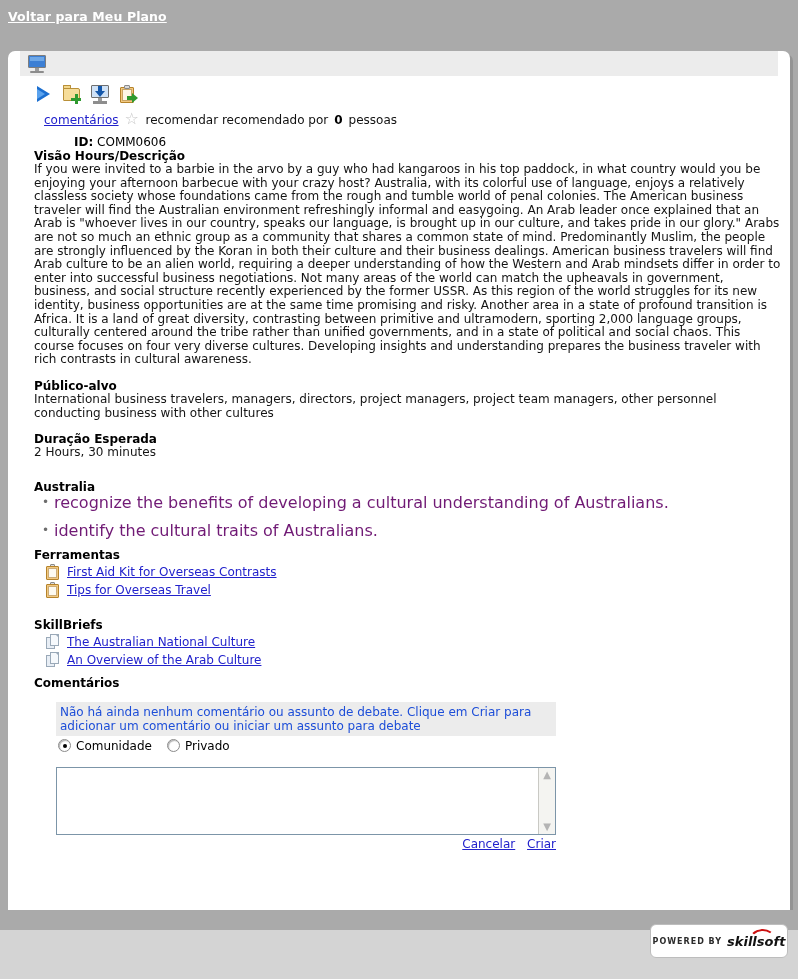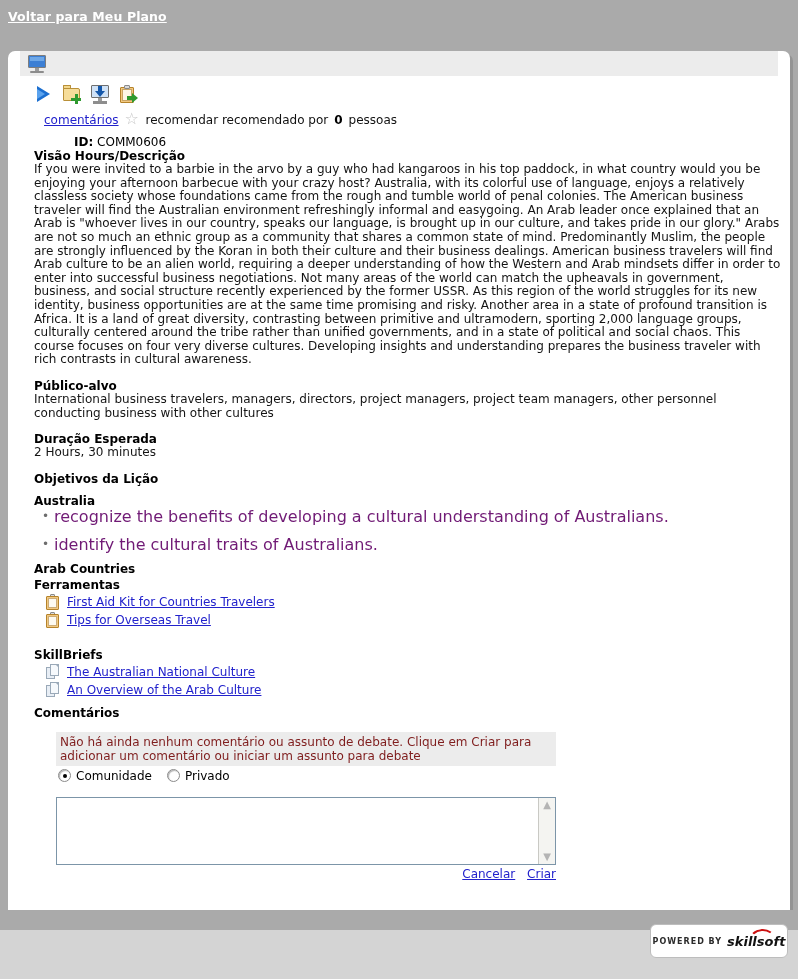--- a/index.html
+++ b/index.html
@@ -224,21 +224,21 @@
   }
   .link-row a {
     color: #2222cc; text-decoration: underline; font-size: 12px; cursor: pointer;
   }
 
   
   .comments-head { font-weight: bold; font-size: 12px; margin: 8px 0 0 0; }
   .cbox { margin: 12px 0 0 22px; width: 500px; }
   .cnotice {
     background: #ececec; padding: 3px 4px 3px 4px;
-    font-size: 12px; line-height: 14px; color: #7f1d1d;
+    font-size: 12px; line-height: 14px; color: #1d4ed8;
   }
   .radios { display: flex; align-items: center; gap: 15px; margin: 3px 0 0 2px; }
   .radio-item { display: flex; align-items: center; gap: 5px; font-size: 12px; cursor: pointer; }
   .radio {
     width: 13px; height: 13px; border-radius: 50%;
     background: #fff;
     border: 1px solid #8b8b8b;
     box-shadow: inset 1px 1px 1px rgba(0,0,0,0.30);
     position: relative; flex: 0 0 auto;
   }
@@ -359,43 +359,41 @@
 
       <div class="gap"></div>
       <div class="sec-head">Público-alvo</div>
       <p class="para">International business travelers, managers, directors, project managers, project team managers, other personnel conducting business with other cultures</p>
 
       <div class="gap"></div>
       <div class="sec-head">Duração Esperada</div>
       <p class="para">2 Hours, 30 minutes</p>
 
       <div class="gap"></div>
-      <div class="sec-head">Objetivos da Lição</div>
 
       <div style="height:8px"></div>
       <div>
         <div class="sub-head">Australia</div>
         <ul class="obj">
           <li>recognize the benefits of developing a cultural understanding of Australians.</li>
           <li>identify the cultural traits of Australians.</li>
         </ul>
       </div>
 
       <div>
-        <div class="sub-head">Arab Countries</div>
       </div>
 
       <div class="sec-head">Ferramentas</div>
       <div class="link-row">
         <span class="ico-tool">
           <span class="clipt"></span>
             <span class="board"></span>
             <span class="sheet"></span>
         </span>
-        <a>First Aid Kit for Countries Travelers</a>
+        <a>First Aid Kit for Overseas Contrasts</a>
       </div>
       <div class="link-row">
         <span class="ico-tool">
           <span class="clipt"></span>
             <span class="board"></span>
             <span class="sheet"></span>
         </span>
         <a>Tips for Overseas Travel</a>
       </div>
 

